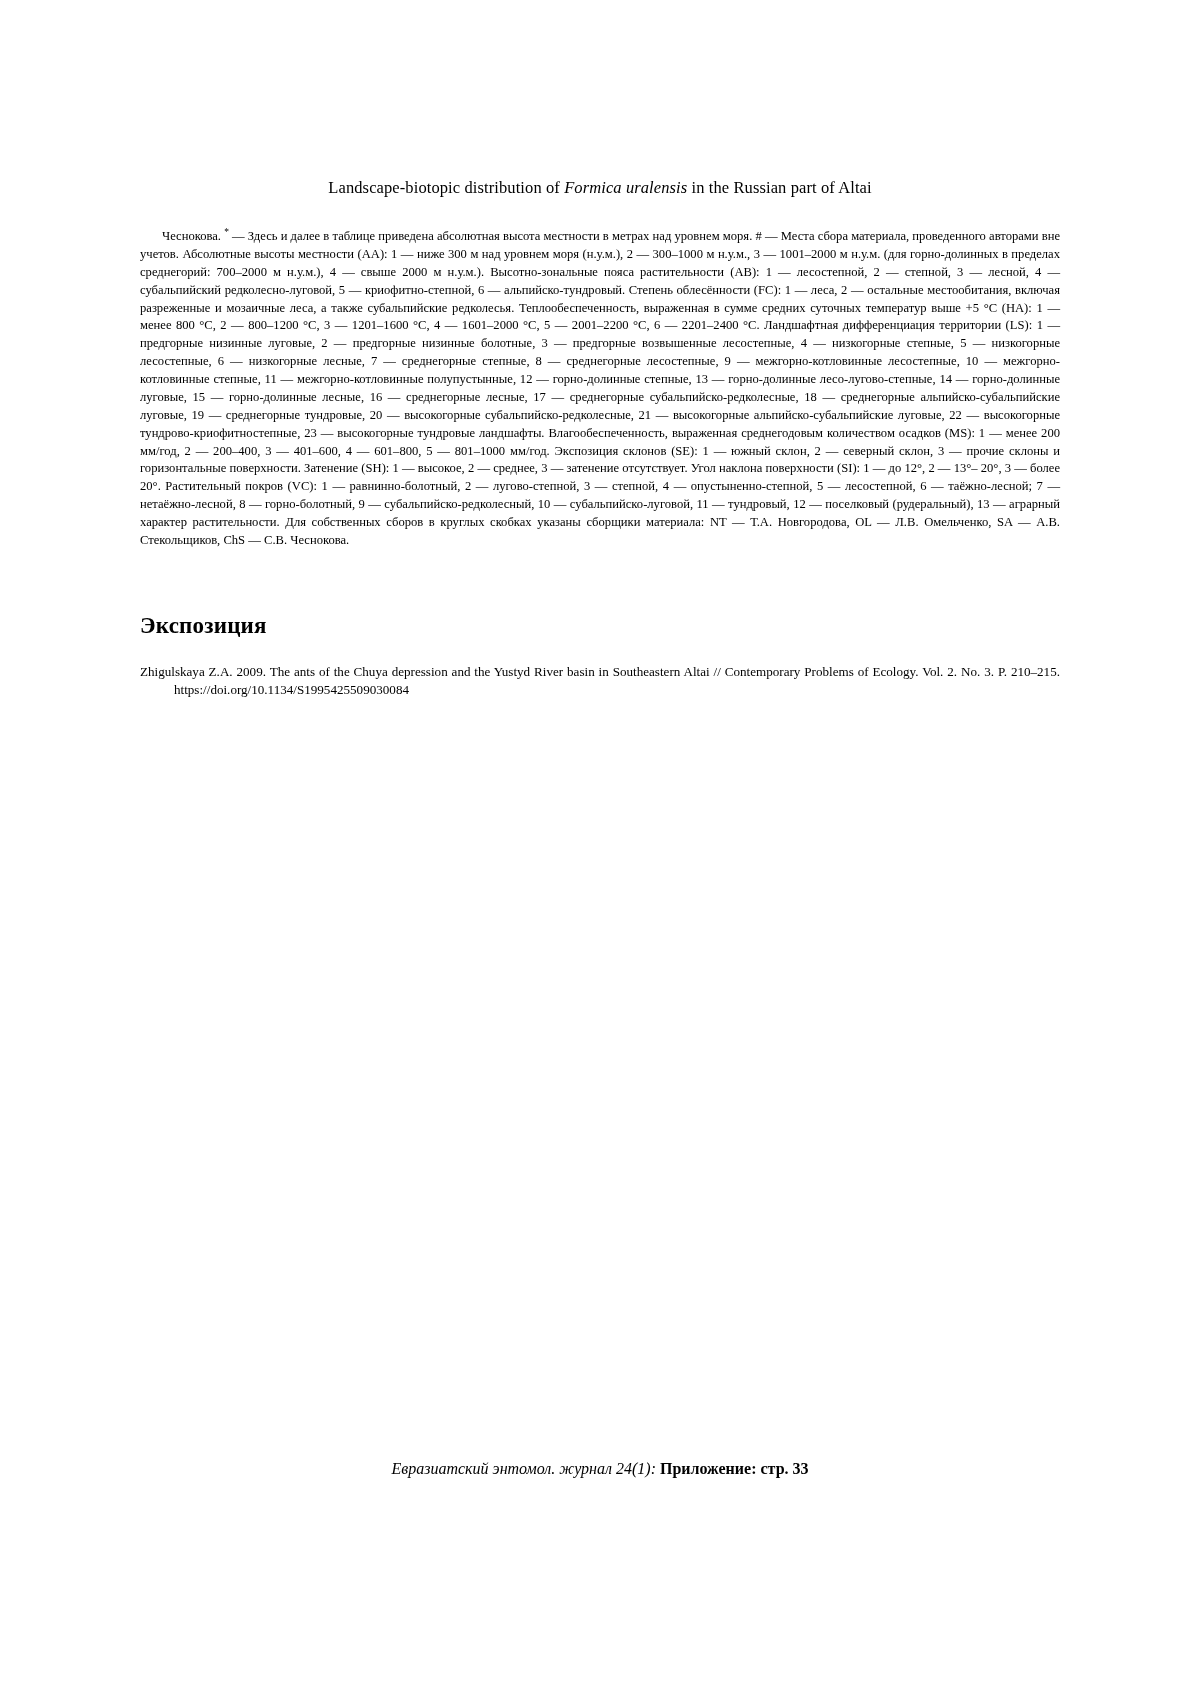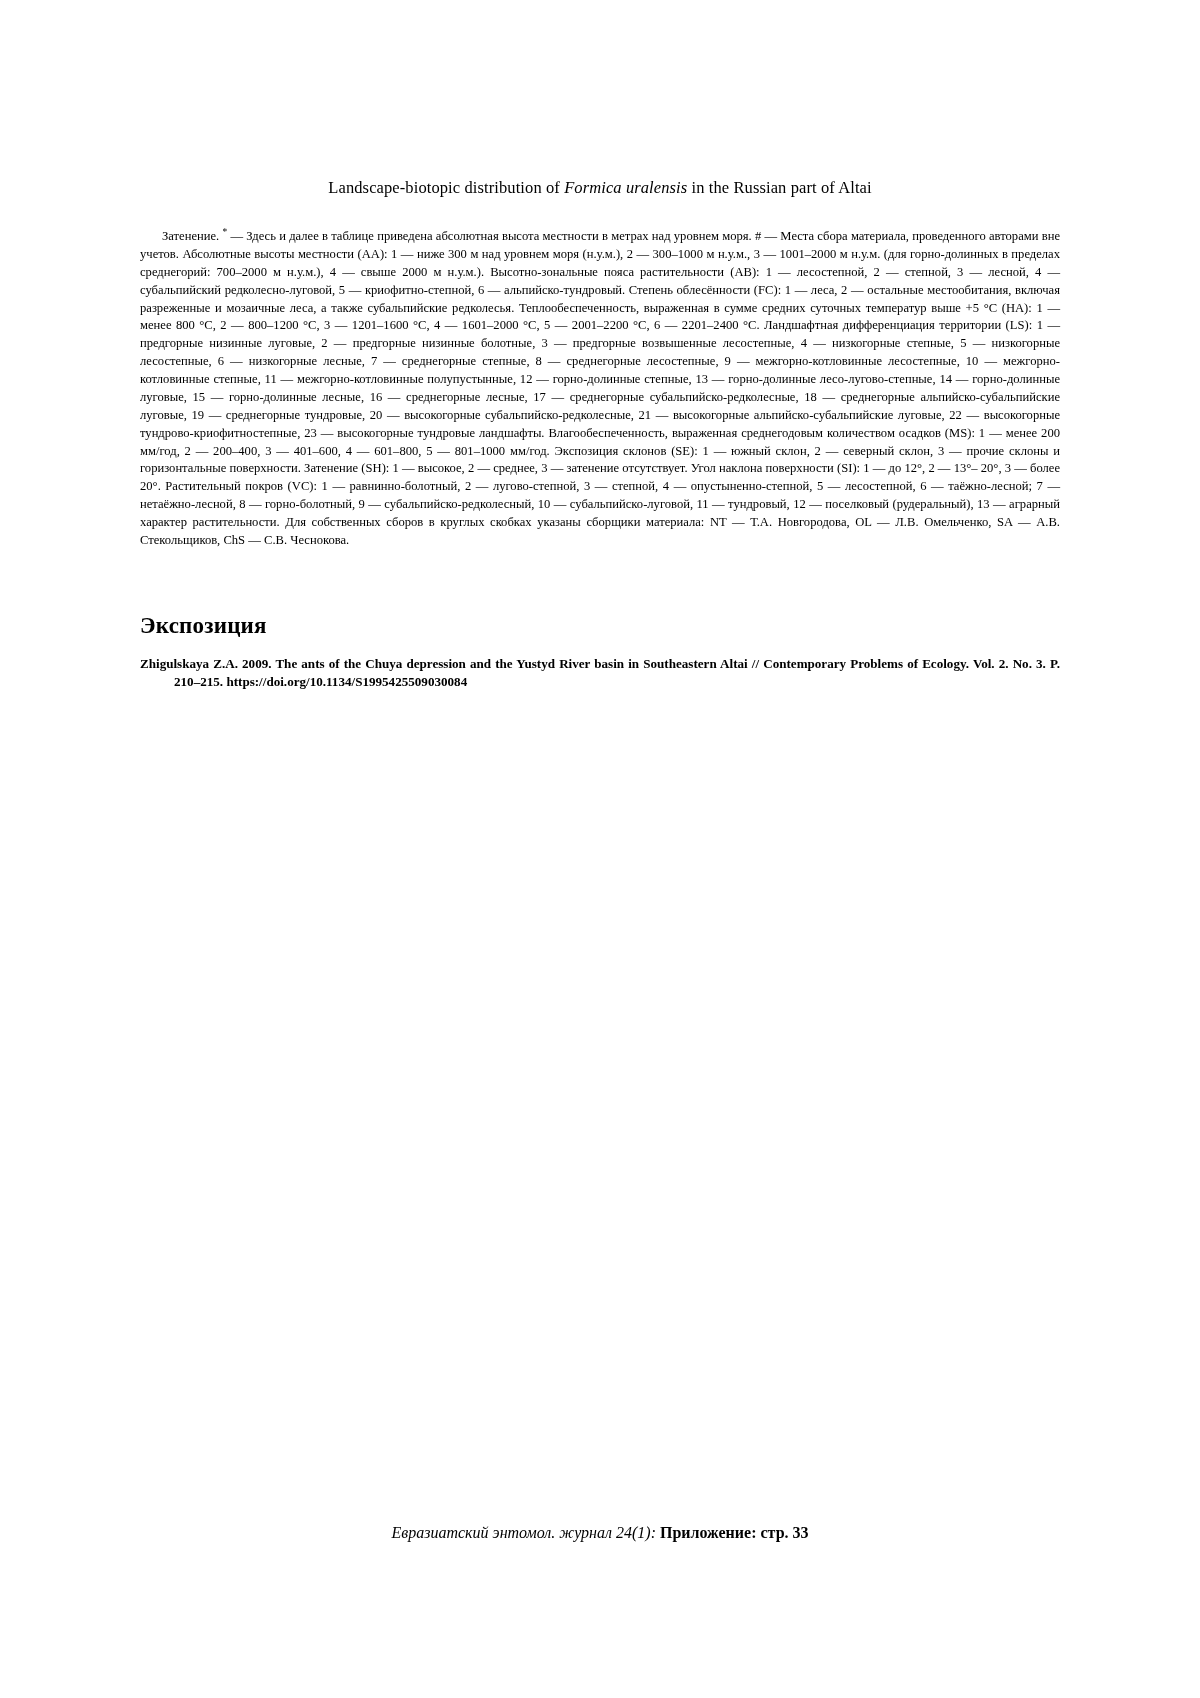--- a/index.html
+++ b/index.html
@@ -60,30 +60,29 @@
   }
   .references {
     position: absolute;
     left: 140px;
     top: 655px;
     width: 920px;
     font-size: 13.1px;
     line-height: 1.4;
   }
   .references .ref {
-    margin: 0 0 1px 0;
+    margin: 8px 0 1px 0;
     padding-left: 34px;
     text-indent: -34px;
     text-align: justify;
-    font-weight: bold;
   }
   .footer {
     position: absolute;
     left: 140px;
-    top: 1524px;
+    top: 1460px;
     width: 920px;
     text-align: center;
     font-size: 16px;
   }
   .footer .journal {
     font-style: italic;
   }
   .footer .bold {
     font-weight: bold;
     font-style: normal;
@@ -101,21 +100,21 @@
 <body>
 
 <div class="page">
 
   <div class="running-head">
     <span>Landscape-biotopic distribution of </span><span class="italic">Formica uralensis</span><span> in the Russian part of Altai</span>
   </div>
 
   <div class="note-block">
     <p>
-      <span>Затенение.</span>
+      <span>Чеснокова.</span>
       <sup>*</sup><span> — Здесь и далее в таблице приведена абсолютная высота местности в метрах над уровнем моря. # — Места сбора материала, проведенного авторами вне учетов. Абсолютные высоты местности (AA): 1 — ниже 300 м над уровнем моря (н.у.м.), 2 — 300–1000 м н.у.м., 3 — 1001–2000 м н.у.м. (для горно-долинных в пределах среднегорий: 700–2000 м н.у.м.), 4 — свыше 2000 м н.у.м.). Высотно-зональные пояса растительности (AB): 1 — лесостепной, 2 — степной, 3 — лесной, 4 — субальпийский редколесно-луговой, 5 — криофитно-степной, 6 — альпийско-тундровый. Степень облесённости (FC): 1 — леса, 2 — остальные местообитания, включая разреженные и мозаичные леса, а также субальпийские редколесья. Теплообеспеченность, выраженная в сумме средних суточных температур выше +5 °C (HA): 1 — менее 800 °C, 2 — 800–1200 °C, 3 — 1201–1600 °C, 4 — 1601–2000 °C, 5 — 2001–2200 °C, 6 — 2201–2400 °C. Ландшафтная дифференциация территории (LS): 1 — предгорные низинные луговые, 2 — предгорные низинные болотные, 3 — предгорные возвышенные лесостепные, 4 — низкогорные степные, 5 — низкогорные лесостепные, 6 — низкогорные лесные, 7 — среднегорные степные, 8 — среднегорные лесостепные, 9 — межгорно-котловинные лесостепные, 10 — межгорно-котловинные степные, 11 — межгорно-котловинные полупустынные, 12 — горно-долинные степные, 13 — горно-долинные лесо-лугово-степные, 14 — горно-долинные луговые, 15 — горно-долинные лесные, 16 — среднегорные лесные, 17 — среднегорные субальпийско-редколесные, 18 — среднегорные альпийско-субальпийские луговые, 19 — среднегорные тундровые, 20 — высокогорные субальпийско-редколесные, 21 — высокогорные альпийско-субальпийские луговые, 22 — высокогорные тундрово-криофитностепные, 23 — высокогорные тундровые ландшафты. Влагообеспеченность, выраженная среднегодовым количеством осадков (MS): 1 — менее 200 мм/год, 2 — 200–400, 3 — 401–600, 4 — 601–800, 5 — 801–1000 мм/год. Экспозиция склонов (SE): 1 — южный склон, 2 — северный склон, 3 — прочие склоны и горизонтальные поверхности. Затенение (SH): 1 — высокое, 2 — среднее, 3 — затенение отсутствует. Угол наклона поверхности (SI): 1 — до 12°, 2 — 13°– 20°, 3 — более 20°. Растительный покров (VC): 1 — равнинно-болотный, 2 — лугово-степной, 3 — степной, 4 — опустыненно-степной, 5 — лесостепной, 6 — таёжно-лесной; 7 — нетаёжно-лесной, 8 — горно-болотный, 9 — субальпийско-редколесный, 10 — субальпийско-луговой, 11 — тундровый, 12 — поселковый (рудеральный), 13 — аграрный характер растительности. Для собственных сборов в круглых скобках указаны сборщики материала: NT — Т.А. Новгородова, OL — Л.В. Омельченко, SA — А.В. Стекольщиков, ChS — С.В. Чеснокова.</span>
     </p>
   </div>
 
   <div class="lit-heading">Экспозиция</div>
 
   <div class="references">
     <p class="ref">Zhigulskaya Z.A. 2009. The ants of the Chuya depression and the Yustyd River basin in Southeastern Altai // Contemporary Problems of Ecology. Vol. 2. No. 3. P. 210–215. https://doi.org/10.1134/S1995425509030084</p>
   </div>
 

